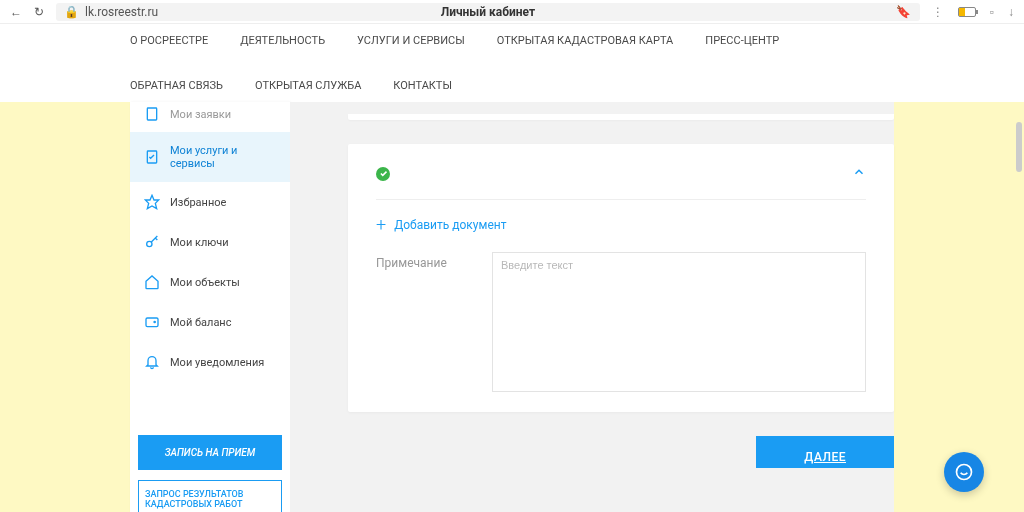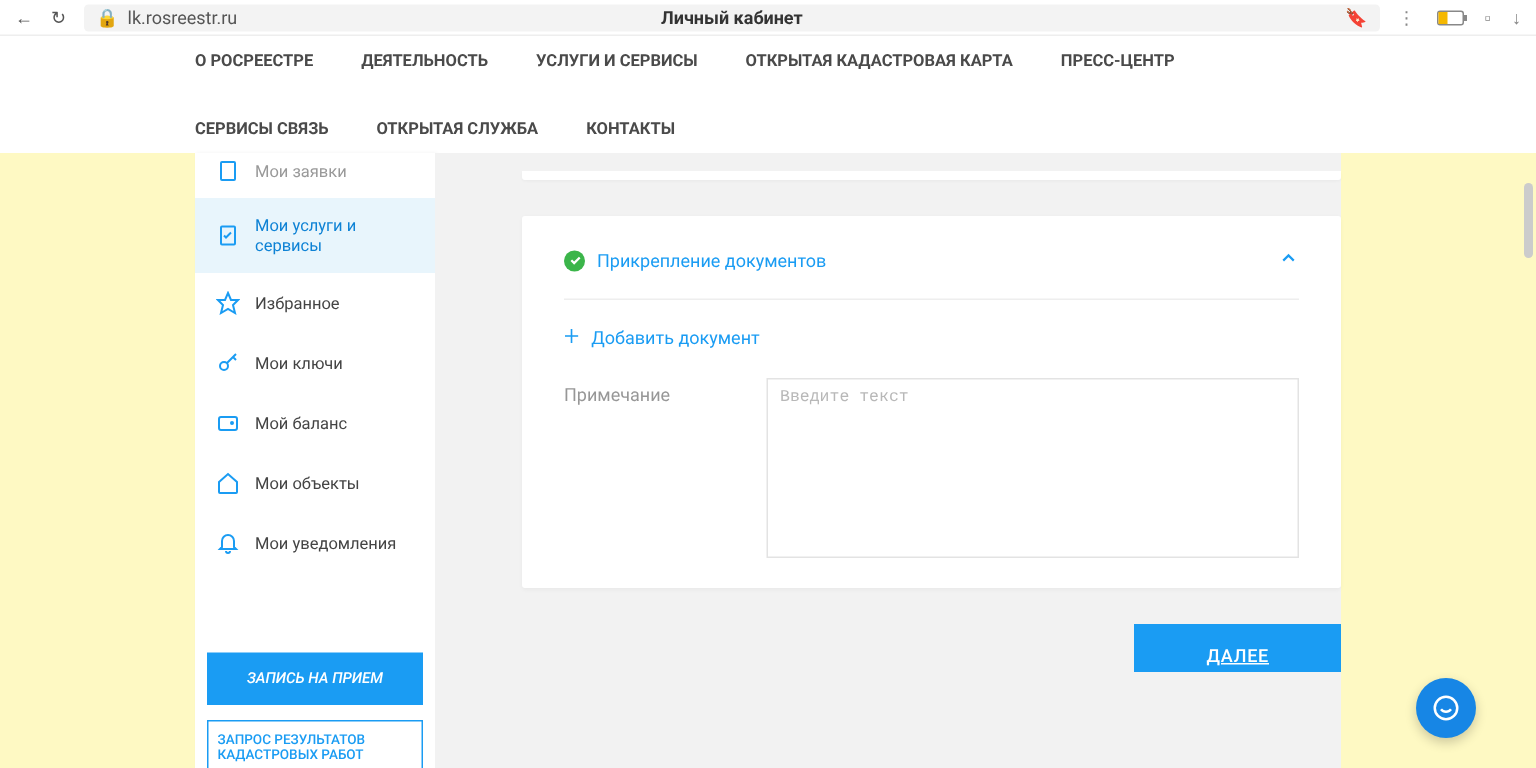--- a/index.html
+++ b/index.html
@@ -6,21 +6,21 @@
     html, body { width: 1024px; height: 512px; overflow: hidden; background: #fff; }
     
     .browser-bar { height: 24px; display: flex; align-items: center; padding: 0 10px; background: #fff; border-bottom: 1px solid #eee; gap: 12px; font-size: 12px; color: #555; }
     .browser-bar .url-area { flex: 1; display: flex; align-items: center; gap: 6px; background: #f3f3f3; padding: 2px 8px; border-radius: 3px; justify-content: flex-start; position: relative; }
     .browser-bar .title-center { position: absolute; left: 50%; transform: translateX(-50%); font-weight: 700; color: #333; }
     .browser-bar .right-icons { display: flex; gap: 14px; align-items: center; color: #888; }
     .battery { width: 18px; height: 10px; border: 1.5px solid #888; border-radius: 2px; position: relative; }
     .battery::after { content: ''; position: absolute; right: -3px; top: 2px; width: 2px; height: 4px; background: #888; }
     .battery-fill { width: 6px; height: 100%; background: #f5b800; }
     
-    .top-nav { display: flex; flex-wrap: wrap; padding: 10px 130px; column-gap: 18px; row-gap: 10px; font-size: 11px; font-weight: 700; color: #4a4a4a; gap: 32px; }
+    .top-nav { display: flex; flex-wrap: wrap; padding: 10px 130px; column-gap: 18px; row-gap: 10px; font-size: 11px; font-weight: 400; color: #4a4a4a; gap: 32px; }
     .top-nav a { cursor: pointer; white-space: nowrap; }
     
     .main-area { display: flex; padding: 0 130px; gap: 0; height: calc(100% - 24px - 72px); position: relative; background: #fef9c3; }
     .scrollbar-track { position: absolute; right: 2px; top: 0; bottom: 0; width: 6px; }
     .scrollbar-thumb { position: absolute; right: 0; top: 20px; width: 6px; height: 50px; background: #ccc; border-radius: 3px; }
     
     .sidebar { width: 160px; background: #fff; display: flex; flex-direction: column; box-shadow: 1px 0 3px rgba(0,0,0,0.05); }
     .side-item { display: flex; align-items: center; gap: 10px; padding: 12px 14px; font-size: 11px; color: #444; cursor: pointer; }
     .side-item.active { background: #e8f5fc; color: #0e82d5; }
     .side-item .micon { width: 16px; height: 16px; display: flex; align-items: center; justify-content: center; flex-shrink: 0; }
@@ -41,21 +41,21 @@
     .check-circle { width: 14px; height: 14px; background: #3bb54a; border-radius: 50%; display: flex; align-items: center; justify-content: center; }
     .check-circle svg { width: 9px; height: 9px; }
     .chev { color: #1a9cf3; }
     .chev svg { width: 14px; height: 14px; }
     
     .add-doc { display: flex; align-items: center; gap: 8px; color: #1a9cf3; font-size: 12px; padding: 16px 0 18px 0; cursor: pointer; }
     .add-doc .plus { font-size: 18px; font-weight: 300; line-height: 1; }
     
     .note-row { display: flex; gap: 16px; align-items: flex-start; }
     .note-label { width: 100px; color: #979797; font-size: 12px; padding-top: 4px; }
-    .note-textarea { flex: 1; height: 120px; border: 1px solid #e3e3e3; resize: none; padding: 6px 8px; font-size: 11px; color: #888; font-family: Liberation Mono, monospace; outline: none; margin-left: 19px; }
+    .note-textarea { flex: 1; height: 140px; border: 1px solid #e3e3e3; resize: none; padding: 6px 8px; font-size: 11px; color: #888; font-family: Liberation Sans, sans-serif; outline: none; }
     .note-textarea::placeholder { color: #b8b8b8; }
     
     .next-bar { align-self: flex-end; margin-top: 24px; }
     .next-btn { background: #1a9cf3; color: #fff; padding: 14px 48px 4px 48px; font-size: 12px; font-weight: 500; letter-spacing: 0.5px; cursor: pointer; text-decoration: underline; }
     
     .chat-fab { position: absolute; right: 40px; bottom: 20px; width: 40px; height: 40px; background: #1786e5; border-radius: 50%; display: flex; align-items: center; justify-content: center; box-shadow: 0 3px 8px rgba(0,0,0,0.2); cursor: pointer; }
     .chat-fab svg { width: 20px; height: 20px; }
   </style>
 </head>
 <body>
@@ -78,21 +78,21 @@
     <span>↓</span>
   </div>
 </div>
 
 <div class="top-nav">
   <a>О РОСРЕЕСТРЕ</a>
   <a>ДЕЯТЕЛЬНОСТЬ</a>
   <a>УСЛУГИ И СЕРВИСЫ</a>
   <a>ОТКРЫТАЯ КАДАСТРОВАЯ КАРТА</a>
   <a>ПРЕСС-ЦЕНТР</a>
-  <a>СЕРВИСЫ СВЯЗЬ</a>
+  <a>ОБРАТНАЯ СВЯЗЬ</a>
   <a>ОТКРЫТАЯ СЛУЖБА</a>
   <a>КОНТАКТЫ</a>
 </div>
 
 <div class="main-area">
   <div class="sidebar">
     <div class="side-item top-cut">
       <span class="micon">
           <svg viewBox="0 0 24 24" fill="none" stroke="#1a9cf3" stroke-width="2">
             <rect x="5" y="3" width="14" height="18" rx="1"></rect>
@@ -122,33 +122,33 @@
           <svg viewBox="0 0 24 24" fill="none" stroke="#1a9cf3" stroke-width="2">
             <circle cx="8" cy="15" r="4"></circle>
             <path d="M11 12l9-9M17 6l3 3"></path>
           </svg>
         </span>
       <span>Мои ключи</span>
     </div>
     <div class="side-item">
       <span class="micon">
           <svg viewBox="0 0 24 24" fill="none" stroke="#1a9cf3" stroke-width="2">
+            <path d="M3 11l9-8 9 8v10a1 1 0 0 1-1 1H4a1 1 0 0 1-1-1z"></path>
+          </svg>
+        </span>
+      <span>Мои объекты</span>
+    </div>
+    <div class="side-item">
+      <span class="micon">
+          <svg viewBox="0 0 24 24" fill="none" stroke="#1a9cf3" stroke-width="2">
             <rect x="3" y="6" width="18" height="13" rx="2"></rect>
             <circle cx="16" cy="12" r="1"></circle>
           </svg>
         </span>
       <span>Мой баланс</span>
-    </div>
-    <div class="side-item">
-      <span class="micon">
-          <svg viewBox="0 0 24 24" fill="none" stroke="#1a9cf3" stroke-width="2">
-            <path d="M3 11l9-8 9 8v10a1 1 0 0 1-1 1H4a1 1 0 0 1-1-1z"></path>
-          </svg>
-        </span>
-      <span>Мои объекты</span>
     </div>
     <div class="side-item">
       <span class="micon">
           <svg viewBox="0 0 24 24" fill="none" stroke="#1a9cf3" stroke-width="2">
             <path d="M18 16v-6a6 6 0 0 0-12 0v6l-2 2h16z"></path>
             <path d="M10 20a2 2 0 0 0 4 0"></path>
           </svg>
         </span>
       <span>Мои уведомления</span>
     </div>
@@ -162,21 +162,20 @@
   <div class="content">
     <div class="panel-sliver"></div>
     <div class="panel">
       <div class="panel-header">
         <div class="panel-title">
           <span class="check-circle">
               <svg viewBox="0 0 24 24" fill="none" stroke="#fff" stroke-width="4">
                 <polyline points="5 12 10 17 20 7"></polyline>
               </svg>
             </span>
-          <span>Прикрепление документов</span>
         </div>
         <span class="chev"><svg viewBox="0 0 24 24" fill="none" stroke="currentColor" stroke-width="2.5">
               <polyline points="6 15 12 9 18 15"></polyline>
             </svg></span>
       </div>
       <div class="add-doc">
         <span class="plus">+</span>
         <span>Добавить документ</span>
       </div>
       <div class="note-row">

